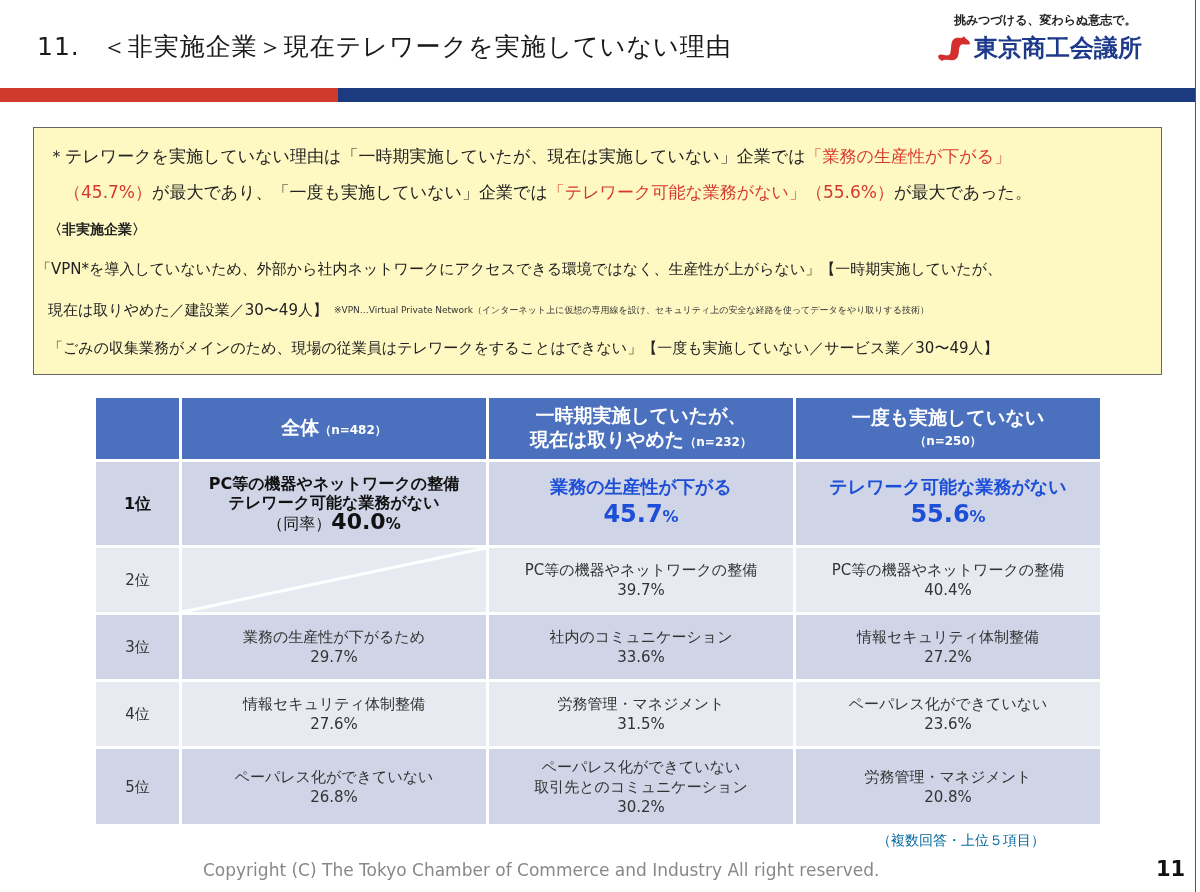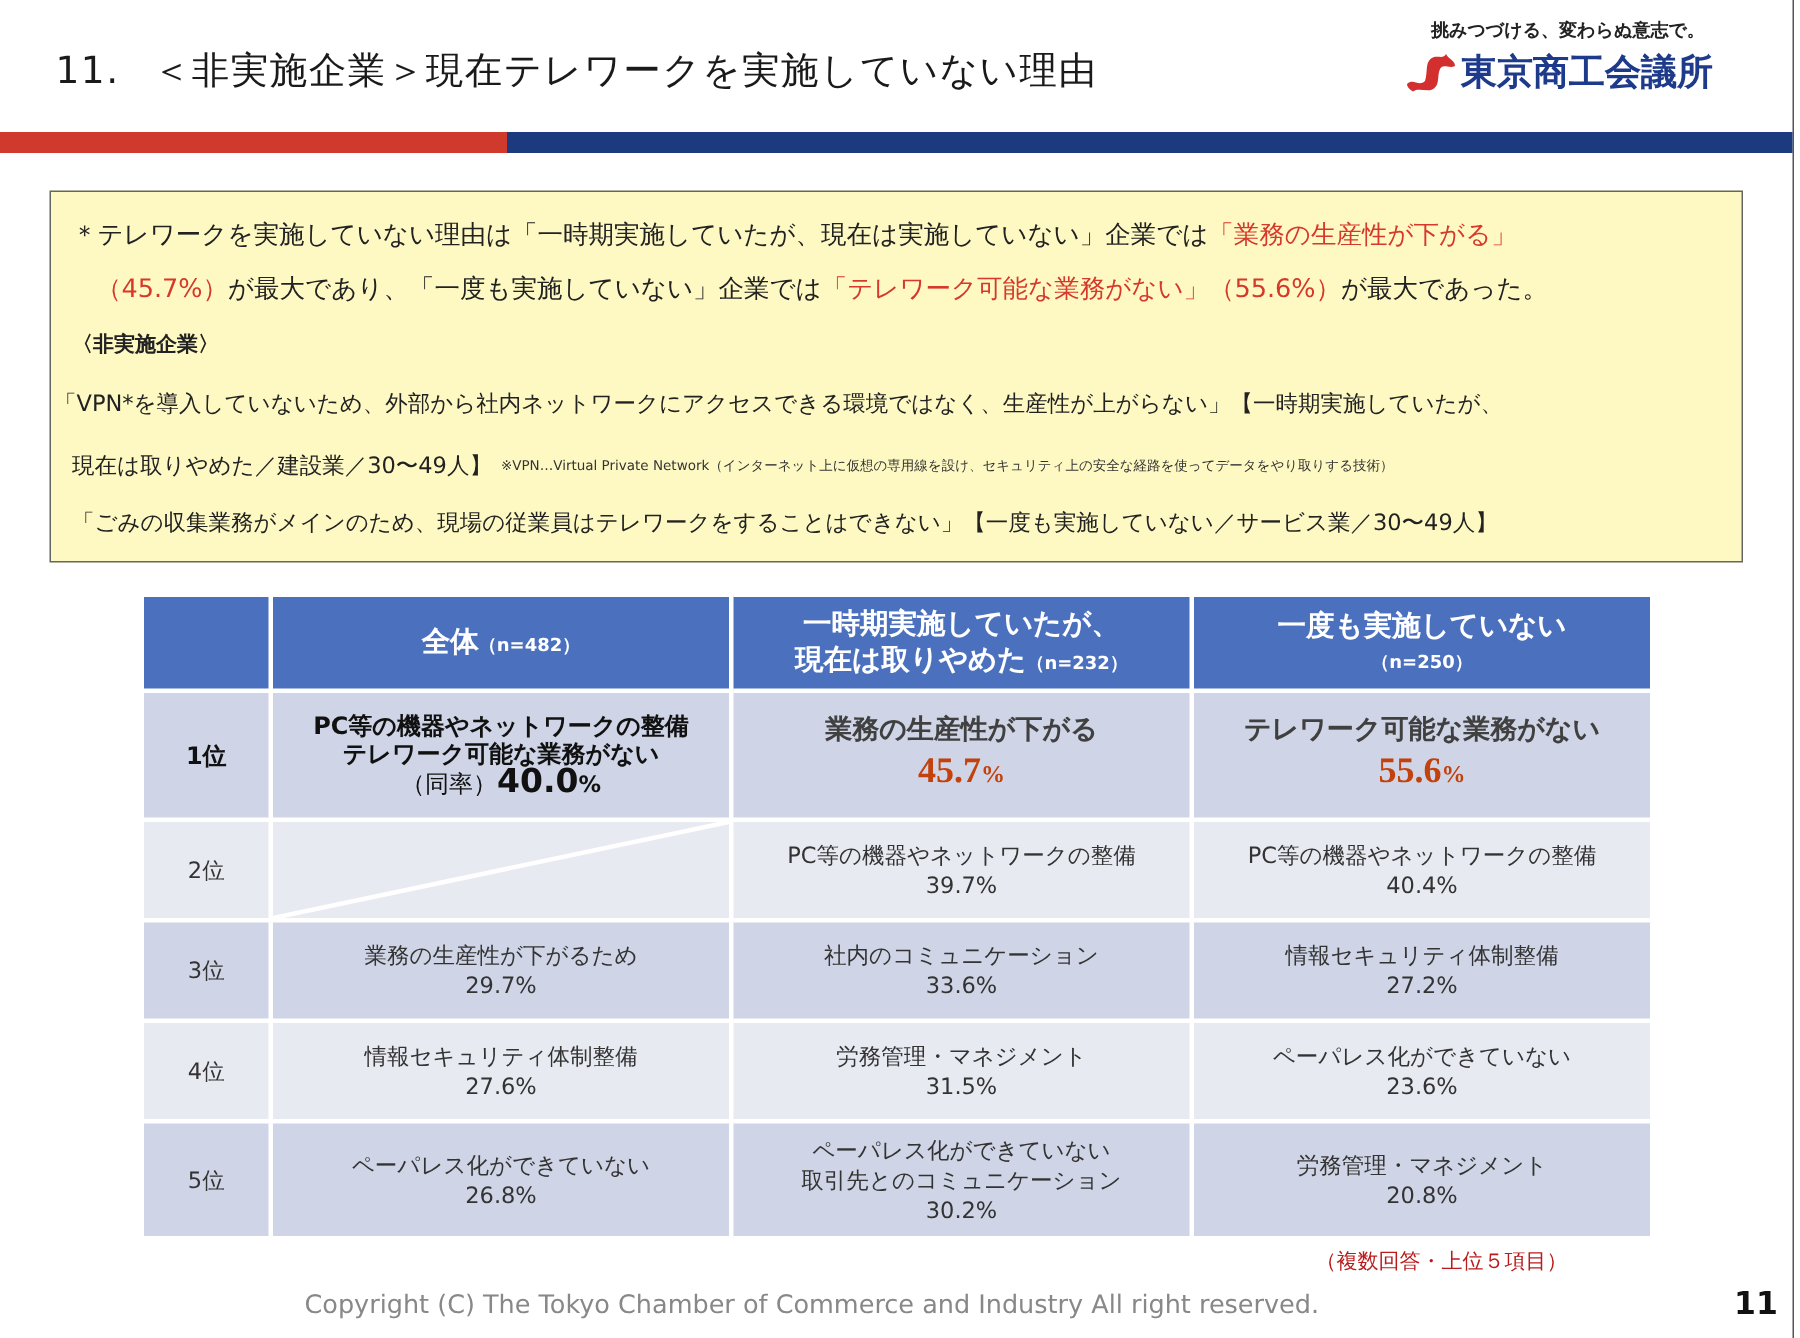--- a/index.html
+++ b/index.html
@@ -39,28 +39,28 @@
     tr.r-even td { background: #e8eaf2; }
     td.rankcell { font-size: 15px; color: #333; }
     tr.row1 td { height: 86px; }
     tr.row2 td { height: 67px; }
     tr.row3 td { height: 67px; }
     tr.row4 td { height: 67px; }
     tr.row5 td { height: 78px; }
     .top-item { font-weight: bold; font-size: 16px; line-height: 19px; color: #111; }
     .top-pct { font-weight: bold; font-size: 22px; color: #111; }
     .top-pct .pc { font-size: 15px; }
-    .top-red { font-weight: bold; font-size: 18px; color: #404040; line-height: 24px; }
-    .top-red-pct { font-weight: bold; font-size: 24px; color: #c2410c; line-height: 30px; font-family: Liberation Serif, serif; }
+    .top-red { font-weight: bold; font-size: 18px; color: #1d4ed8; line-height: 24px; }
+    .top-red-pct { font-weight: bold; font-size: 24px; color: #1d4ed8; line-height: 30px; }
     .top-red-pct .pc { font-size: 16px; }
     .rank1-label { font-weight: bold; font-size: 16px; color: #111; }
     td.diag { position: relative; padding: 0; }
     td.diag svg { position: absolute; left: 0; top: 0; width: 100%; height: 100%; }
 
-    .footnote { position: absolute; left: 877px; top: 832px; font-size: 14px; color: #b91c1c; white-space: nowrap; }
+    .footnote { position: absolute; left: 877px; top: 832px; font-size: 14px; color: #0369a1; white-space: nowrap; }
     .copyright { position: absolute; left: 203px; top: 860px; font-size: 17px; color: #888; white-space: nowrap; }
     .page-num { position: absolute; left: 1156px; top: 857px; font-size: 21px; color: #111; font-weight: bold; }
   </style>
 </head>
 <body>
 
 <div class="right-edge"></div>
 
 <div class="title">
   <span class="num">11.</span><span>＜非実施企業＞現在テレワークを実施していない理由</span>

